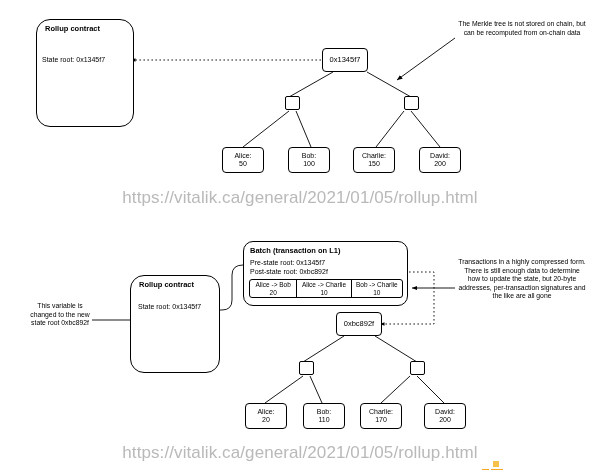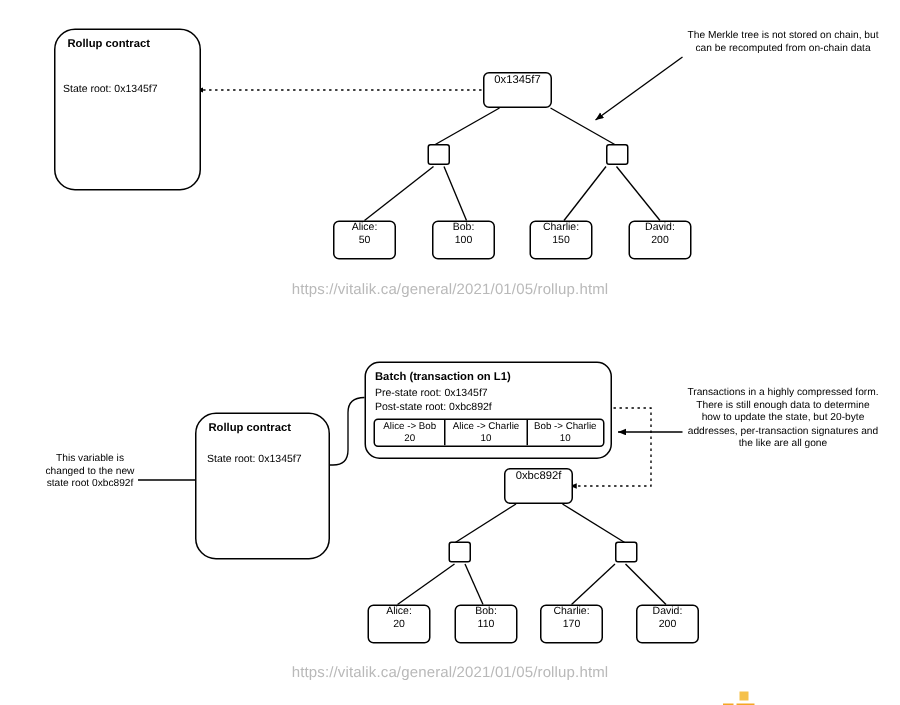--- a/index.html
+++ b/index.html
@@ -29,20 +29,21 @@
     box-sizing: border-box;
     border: 1px solid #000000;
     background: #ffffff;
     text-align: center;
     font-size: 7px;
     line-height: 8.5px;
     color: #000000;
     display: flex;
     flex-direction: column;
     align-items: center;
+    justify-content: center;
     border-radius: 4px;
   }
   .leaf {
     width: 42px;
     height: 26px;
   }
   .roothash {
     width: 46px;
     height: 24px;
     font-size: 7.5px;
@@ -117,21 +118,21 @@
     position: absolute;
     font-size: 6.8px;
     line-height: 8.6px;
     color: #000000;
     text-align: center;
   }
   .url-text {
     position: absolute;
     width: 600px;
     text-align: center;
-    font-size: 10px;
+    font-size: 17px;
     color: #b9b9b9;
     letter-spacing: 0.1px;
   }
   .watermark {
     position: absolute;
     display: flex;
     align-items: center;
     gap: 4px;
   }
   .wm-text {

